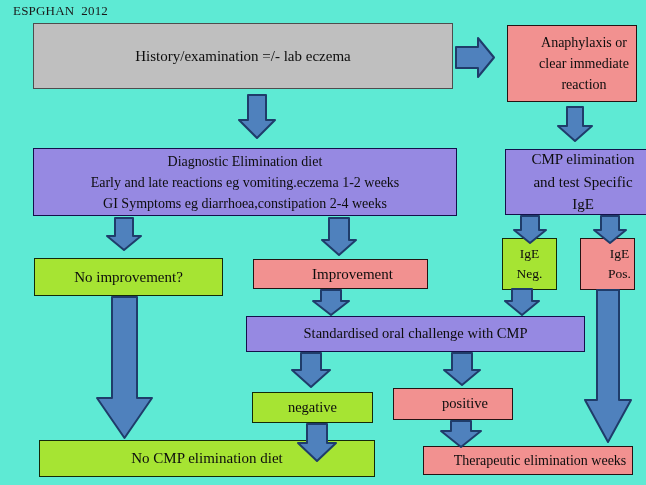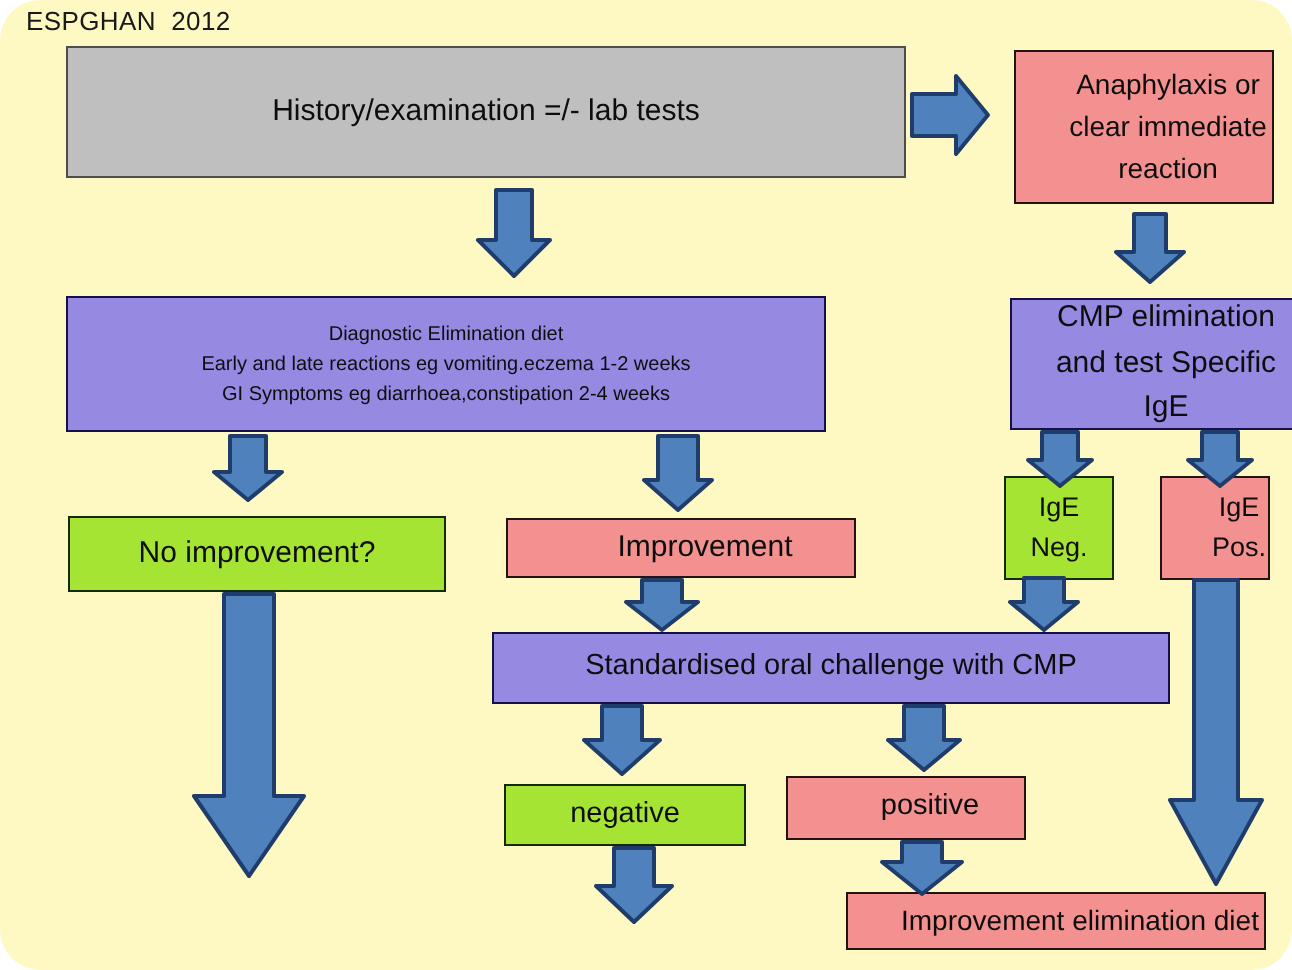--- a/index.html
+++ b/index.html
@@ -1,23 +1,22 @@
 <!DOCTYPE html>
 <html style="--box-gray: #bfbfbf; --box-purple: #9689e2; --box-pink: #f29190; --box-green: #a6e433; --arrow-fill: #4f81bd; --arrow-stroke: #1f3c6a;"><head>
 <meta charset="utf-8">
 <style>
   html,body{margin:0;padding:0;background:#ffffff;}
   .canvas{
     position:relative;
     width:646px;height:485px;
-    background:#fef9c3;
-    font-family:Liberation Sans, sans-serif;
+    background:#5eead4;
+    font-family:Liberation Serif, serif;
     color:#111;
     overflow:hidden;
-    border-radius:20px;
   }
   .title{
     position:absolute;left:13px;top:3px;
     font-size:13px;line-height:16px;color:#1a1a1a;
     white-space:pre;letter-spacing:0.2px;
   }
   .node{
     position:absolute;
     display:flex;align-items:center;justify-content:center;
     text-align:center;
@@ -42,27 +41,27 @@
     stroke-linejoin:round;
   }
 </style>
 </head>
 <body>
 
 <div class="canvas">
 
   <div class="title">ESPGHAN  2012</div>
 
-  <div class="node gray" style="left:33px;top:23px;width:420px;height:66px;font-size:15px;">History/examination =/- lab tests</div>
+  <div class="node gray" style="left:33px;top:23px;width:420px;height:66px;font-size:15px;">History/examination =/- lab eczema</div>
 
   <div class="node pink" style="left:507px;top:25px;width:130px;height:77px;font-size:14px;">Anaphylaxis or
 clear immediate
 reaction</div>
 
-  <div class="node purple" style="left:33px;top:148px;width:380px;height:68px;font-size:10px;">Diagnostic Elimination diet
+  <div class="node purple" style="left:33px;top:148px;width:424px;height:68px;font-size:14px;">Diagnostic Elimination diet
 Early and late reactions eg vomiting.eczema 1-2 weeks
 GI Symptoms eg diarrhoea,constipation 2-4 weeks</div>
 
   <div class="node purple" style="left:505px;top:149px;width:156px;height:66px;font-size:15px;">CMP elimination
 and test Specific
 IgE</div>
 
   <div class="node pink" style="left:253px;top:259px;width:175px;height:30px;font-size:15px;">Improvement</div>
 
   <div class="node green" style="left:34px;top:258px;width:189px;height:38px;font-size:15px;">No improvement?</div>
@@ -72,22 +71,23 @@
 
   <div class="node pink" style="left:580px;top:238px;width:55px;height:52px;font-size:13.5px;">IgE
 Pos.</div>
 
   <div class="node purple" style="left:246px;top:316px;width:339px;height:36px;font-size:14.5px;">Standardised oral challenge with CMP</div>
 
   <div class="node pink" style="left:393px;top:388px;width:120px;height:32px;font-size:14.5px;">positive</div>
 
   <div class="node green" style="left:252px;top:392px;width:121px;height:31px;font-size:14.5px;">negative</div>
 
+  <div class="node green" style="left:39px;top:440px;width:336px;height:37px;font-size:15px;">No CMP elimination diet</div>
 
-  <div class="node pink" style="left:423px;top:446px;width:210px;height:29px;font-size:14px;">Improvement elimination diet</div>
+  <div class="node pink" style="left:423px;top:446px;width:210px;height:29px;font-size:14px;">Therapeutic elimination weeks</div>
 
   <svg class="arrows" width="646" height="485" viewBox="0 0 646 485">
     <polygon points="456,47 478,47 478,38 494,57.5 478,77 478,68 456,68"></polygon>
     <polygon points="248,95 266,95 266,120 275,120 257,138 239,120 248,120"></polygon>
     <polygon points="567,107 583,107 583,126 592,126 575,141 558,126 567,126"></polygon>
     <polygon points="115,218 133,218 133,236 141,236 124,250 107,236 115,236"></polygon>
     <polygon points="329,218 349,218 349,240 356,240 339,255 322,240 329,240"></polygon>
     <polygon points="521,216 539,216 539,230 546,230 530,243 514,230 521,230"></polygon>
     <polygon points="601,216 619,216 619,230 626,230 610,243 594,230 601,230"></polygon>
     <polygon points="321,290 341,290 341,301 349,301 331,315 313,301 321,301"></polygon>

